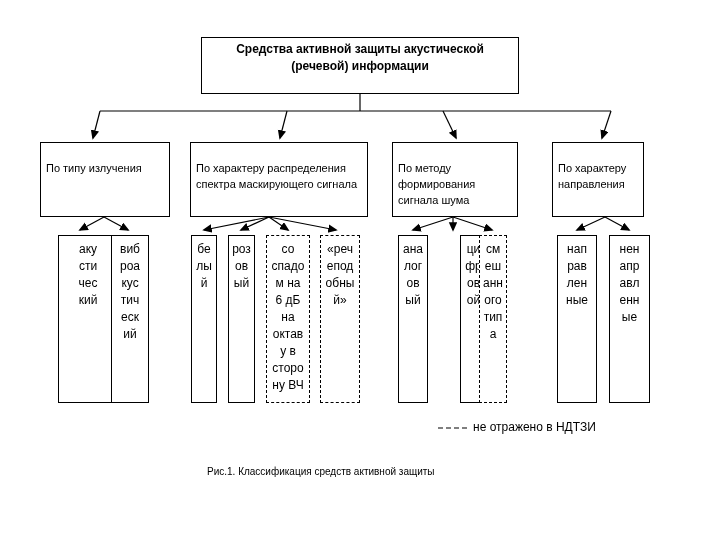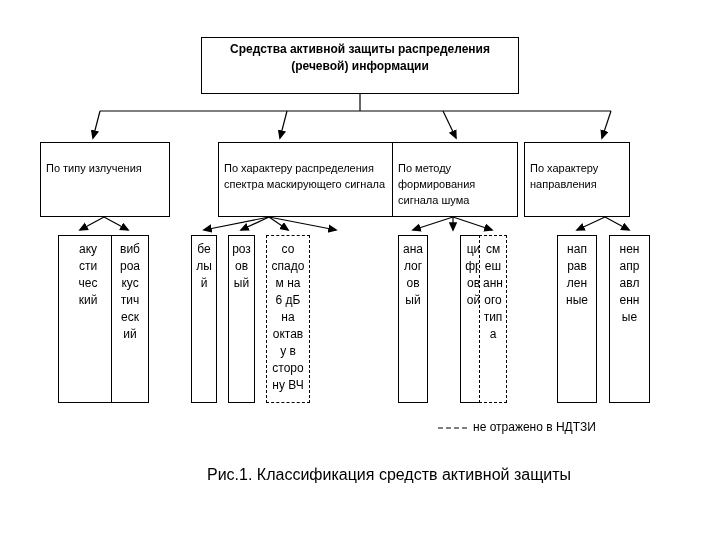--- a/index.html
+++ b/index.html
@@ -8,31 +8,31 @@
     font-family:"Liberation Sans","DejaVu Sans",sans-serif;color:#000;
   }
   .box{position:absolute;border:1px solid #000;background:#fff;box-sizing:border-box;}
   .root{
     left:201px;top:37px;width:318px;height:57px;
     font-weight:bold;font-size:12px;line-height:17px;text-align:center;
     padding-top:3px;white-space:pre-line;
   }
   .cat{top:142px;height:75px;font-size:11px;line-height:16px;padding:17px 5px;}
   .cat1{left:40px;width:130px;}
-  .cat2{left:190px;width:178px;margin-left:28px;}
+  .cat2{left:190px;width:178px;}
   .cat3{left:392px;width:126px;}
-  .cat4{left:524px;width:106px;}
+  .cat4{left:552px;width:92px;}
   .col{
     top:235px;height:168px;font-size:12px;line-height:17px;
     text-align:center;padding-top:5px;white-space:pre-line;
   }
   .col.dashed{border-style:dashed;}
   svg.connectors{position:absolute;left:0;top:0;}
   .legend-label{position:absolute;left:473px;top:420px;font-size:12px;}
-  .caption{position:absolute;left:207px;top:466px;font-size:16px;}
+  .caption{position:absolute;left:207px;top:466px;font-size:10px;}
 </style>
 </head>
 <body>
 
 <div id="canvas">
 
   <svg class="connectors" width="720" height="540" viewBox="0 0 720 540">
     <defs>
       <marker id="ah" markerWidth="9" markerHeight="8" refX="6.5" refY="3.5" orient="auto">
         <path d="M0,0 L8,3.5 L0,7 z" fill="#000"></path>
@@ -55,21 +55,21 @@
       <line x1="269" y1="217" x2="336" y2="230" marker-end="url(#ah)"></line>
       <line x1="453" y1="217" x2="413" y2="230" marker-end="url(#ah)"></line>
       <line x1="453" y1="217" x2="453" y2="230" marker-end="url(#ah)"></line>
       <line x1="453" y1="217" x2="492" y2="230" marker-end="url(#ah)"></line>
       <line x1="605" y1="217" x2="577" y2="230" marker-end="url(#ah)"></line>
       <line x1="605" y1="217" x2="629" y2="230" marker-end="url(#ah)"></line>
     </g>
     <line x1="438" y1="428" x2="468" y2="428" stroke="#000" stroke-width="1.2" stroke-dasharray="5,3"></line>
   </svg>
 
-  <div class="box root">Средства активной защиты распределения
+  <div class="box root">Средства активной защиты акустической
 (речевой) информации</div>
 
   <div class="box cat cat1">По типу излучения</div>
   <div class="box cat cat2">По характеру распределения спектра маскирующего сигнала</div>
   <div class="box cat cat3">По методу формирования сигнала шума</div>
   <div class="box cat cat4">По характеру направления</div>
 
   <div class="box col" style="left:58px;width:60px">аку
 сти
 чес
@@ -89,20 +89,24 @@
 ый</div>
   <div class="box col dashed" style="left:266px;width:44px">со
 спадо
 м на
 6 дБ
 на
 октав
 у в
 сторо
 ну ВЧ</div>
+  <div class="box col dashed" style="left:320px;width:40px">«реч
+епод
+обны
+й»</div>
 
   <div class="box col" style="left:398px;width:30px">ана
 лог
 ов
 ый</div>
   <div class="box col" style="left:460px;width:27px">ци
 фр
 ов
 ой</div>
   <div class="box col" style="left:557px;width:40px">нап

